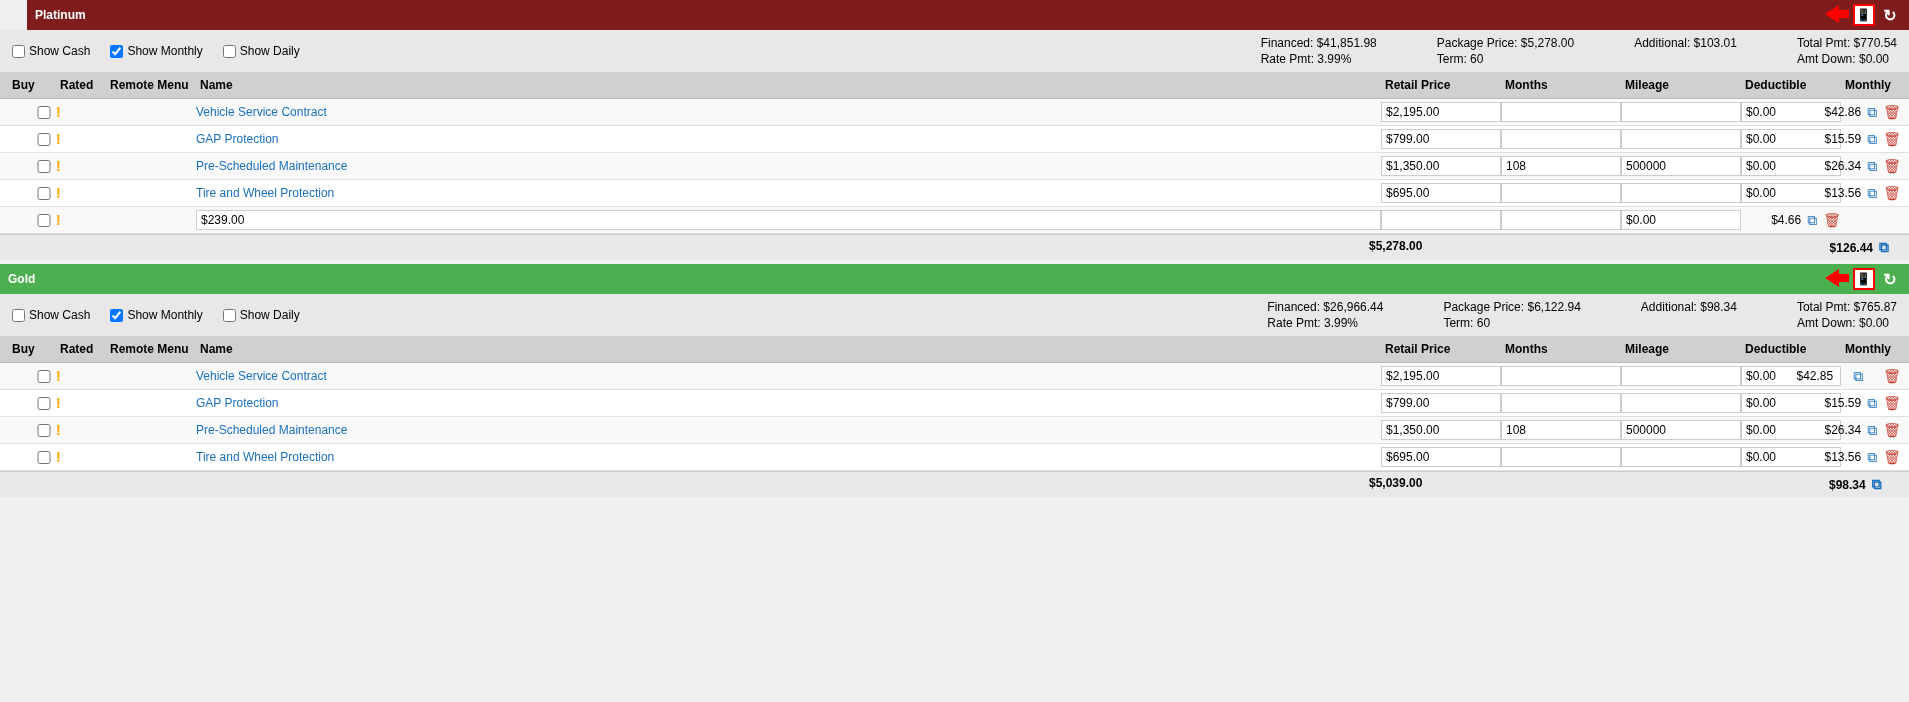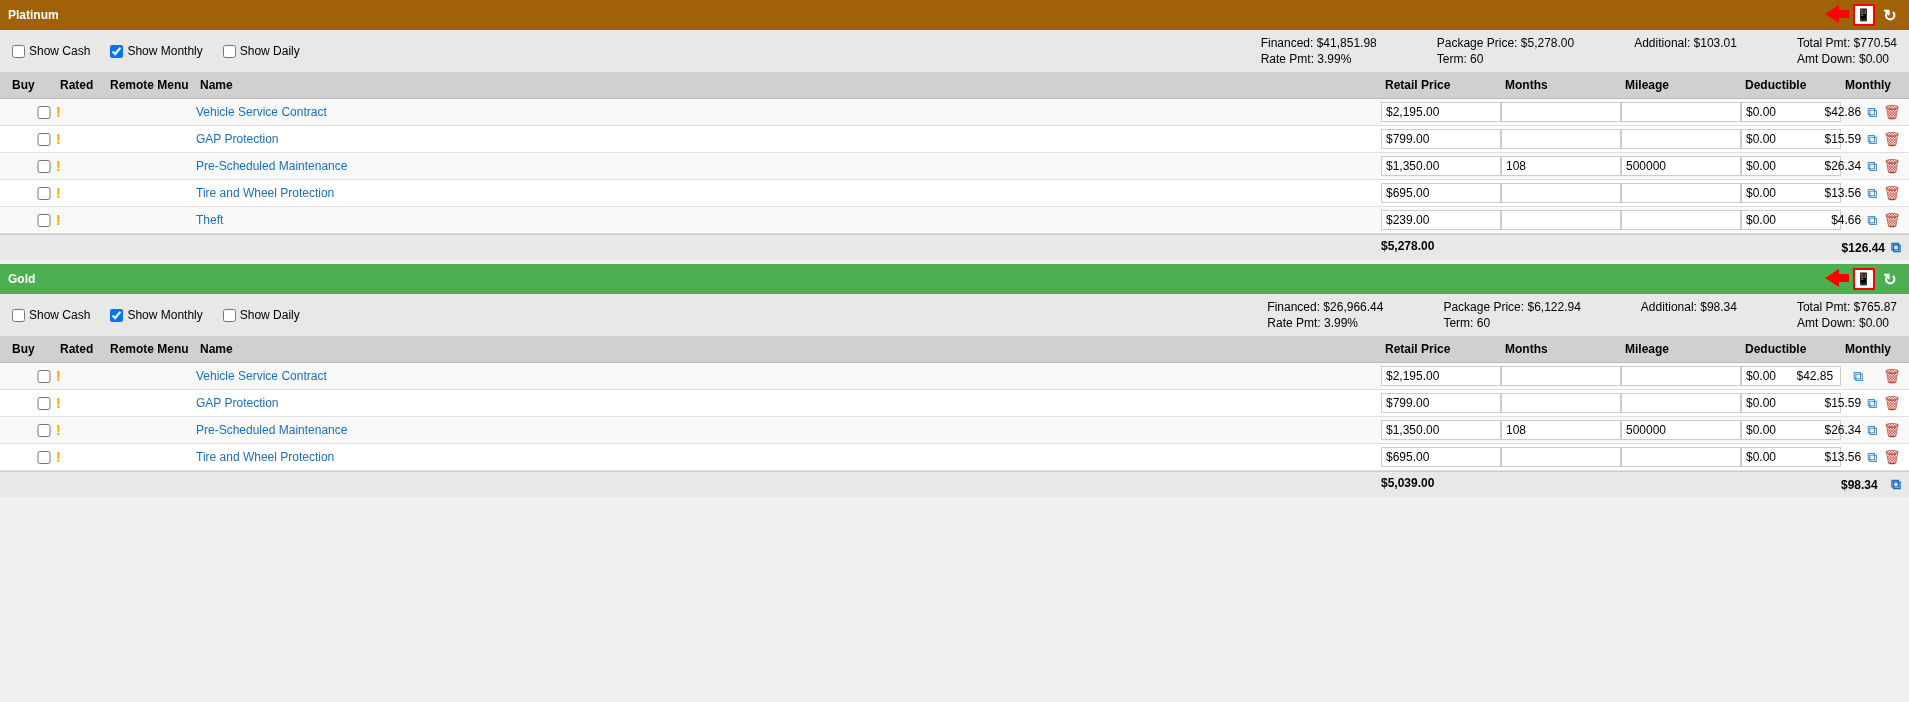--- a/index.html
+++ b/index.html
@@ -4,21 +4,21 @@
   <style>
     * { box-sizing: border-box; margin: 0; padding: 0; font-family: Arial, sans-serif; font-size: 12px; }
     body { background: #f0f0f0; }
 
     .section { margin-bottom: 4px; }
 
     .section-header {
       display: flex; align-items: center; justify-content: space-between;
       padding: 4px 8px; color: white; font-weight: bold; font-size: 13px;
     }
-    .section-header.platinum { background: #a16207; }
+    .section-header.platinum { background: #7f1d1d; margin-left: 27px; }
     .section-header.gold { background: #4caf50; }
 
     .header-right { display: flex; align-items: center; gap: 4px; }
     .icon-btn {
       background: white; border: 2px solid red; color: #333;
       width: 22px; height: 22px; display: flex; align-items: center; justify-content: center;
       cursor: pointer; font-size: 12px;
     }
     .icon-btn-refresh {
       background: transparent; border: none; color: white;
@@ -57,21 +57,21 @@
 
     .link-name { color: #1a6fbd; cursor: pointer; text-decoration: none; }
 
     .warn-icon { color: orange; font-weight: bold; font-size: 14px; }
     .action-icon { color: #1a6fbd; cursor: pointer; font-size: 14px; }
     .action-icon.red { color: #c0392b; }
 
     .totals-row {
       display: grid;
       grid-template-columns: 24px 24px 50px 90px 1fr 120px 120px 120px 100px 60px;
-      padding: 4px 8px; background: #e8e8e8; border-top: 1px solid #ccc; font-weight: bold;
+      padding: 4px 20px; background: #e8e8e8; border-top: 1px solid #ccc; font-weight: bold;
     }
   </style>
 </head>
 <body>
 
 <div id="app">
     <div class="section">
       <div class="section-header platinum">
         <span>Platinum</span>
         <div class="header-right">
@@ -178,21 +178,20 @@
         <span>$13.56</span>
         <span class="action-icon">⧉</span>
         <span class="action-icon red">🗑</span>
       </span>
     </div>
       <div class="table-row">
       <span></span>
       <input type="checkbox" style="">
       <span class="warn-icon">!</span>
       <span></span>
-      <a class="link-name">Theft</a>
       <input type="text" value="$239.00" style="">
       <input type="text" value="" style="">
       <input type="text" value="" style="">
       <input type="text" value="$0.00" style="">
       <span style="display:flex;align-items:center;gap:6px;justify-content:flex-end;">
         <span>$4.66</span>
         <span class="action-icon">⧉</span>
         <span class="action-icon red">🗑</span>
       </span>
     </div>
@@ -324,19 +323,19 @@
       <div class="totals-row">
     <span></span>
     <span></span>
     <span></span>
     <span></span>
     <span></span>
     <span>$5,039.00</span>
     <span></span>
     <span></span>
     <span></span>
-    <span style="display:flex;align-items:center;gap:6px;justify-content:space-between;">
+    <span style="display:flex;align-items:center;gap:6px;justify-content:flex-start;">
       <span>$98.34</span>
       <span class="action-icon">⧉</span>
     </span>
   </div>
     </div>
   </div>
 
 </body></html>

